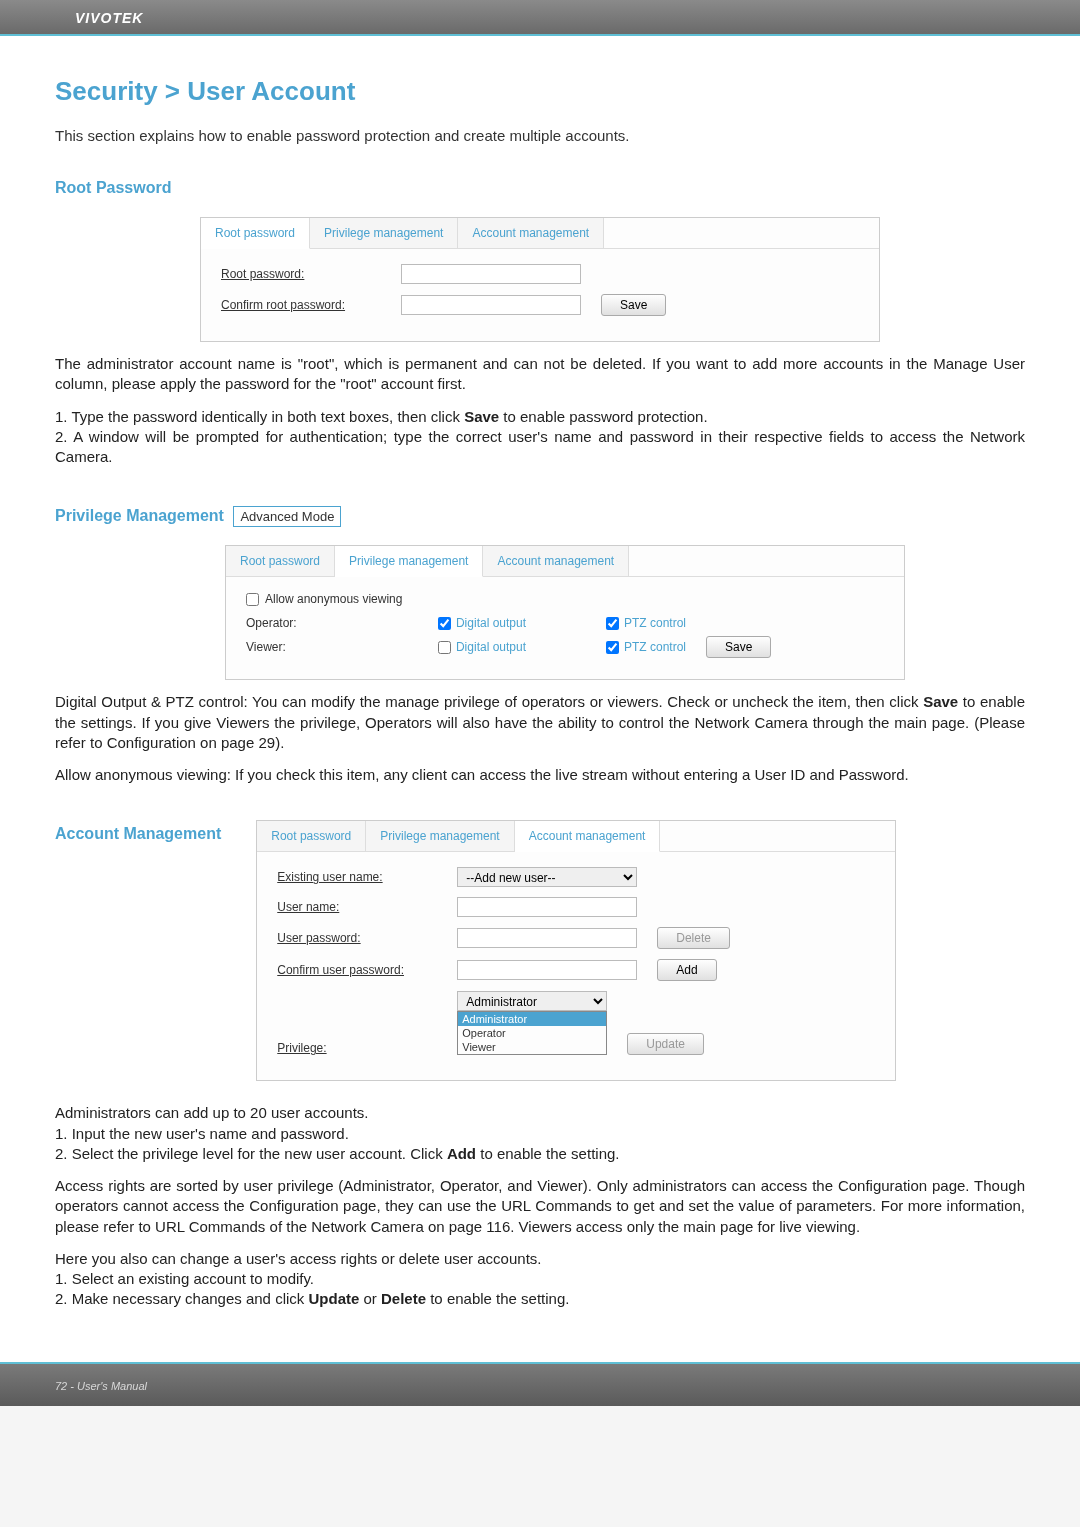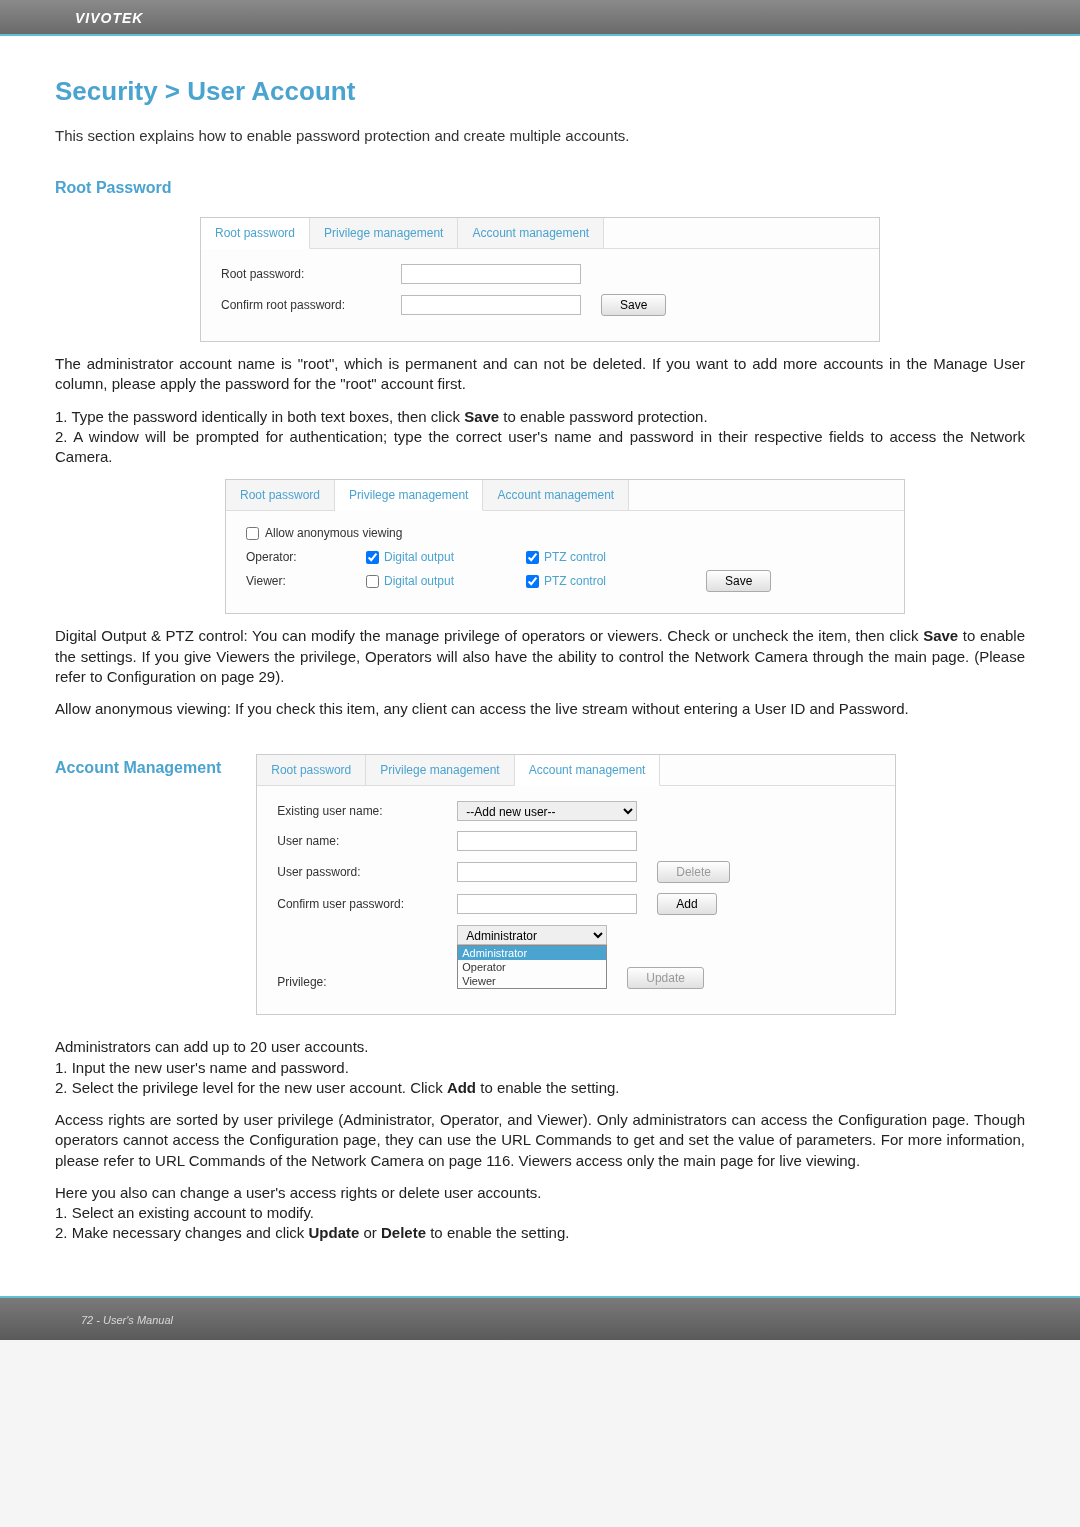--- a/index.html
+++ b/index.html
@@ -10,39 +10,39 @@
     .page-title { color: #4ba3d0; font-size: 26px; font-weight: bold; margin-bottom: 20px; }
     .intro-text { font-size: 15px; color: #333; margin-bottom: 20px; }
     .section-title { color: #4ba3d0; font-size: 16px; font-weight: bold; margin: 15px 0 10px 0; display: inline-block; }
     .adv-mode { border: 1px solid #4ba3d0; color: #333; padding: 2px 6px; font-size: 13px; margin-left: 5px; display: inline-block; }
     .panel { border: 1px solid #ccc; margin: 10px auto; background: #fdfdfd; width: 680px; }
     .tabs { display: flex; border-bottom: 1px solid #ddd; }
     .tab { padding: 8px 14px; font-size: 12px; color: #4ba3d0; background: #f5f5f5; border-right: 1px solid #ddd; cursor: pointer; }
     .tab.active { background: white; border-bottom: 1px solid white; margin-bottom: -1px; }
     .panel-body { padding: 15px 20px; }
     .form-row { display: flex; align-items: center; margin-bottom: 10px; font-size: 12px; color: #333; }
-    .form-row label { width: 180px; }
+    .form-row label { width: 180px; text-decoration: underline; }
     .form-row input[type="text"], .form-row input[type="password"], .form-row select { border: 1px solid #bbb; padding: 2px 4px; font-size: 12px; width: 180px; height: 20px; }
     .btn { background: linear-gradient(to bottom, #fefefe, #e0e0e0); border: 1px solid #aaa; padding: 3px 18px; font-size: 12px; border-radius: 3px; cursor: pointer; margin-left: 20px; }
     .btn.disabled { color: #999; }
     .body-text { font-size: 15px; color: #222; text-align: justify; margin: 12px 0; line-height: 1.35; }
     .body-text .under { }
     .body-text strong { font-weight: bold; }
     .priv-row { display: flex; align-items: center; font-size: 12px; color: #4ba3d0; margin: 6px 0; }
     .priv-row .col1 { width: 120px; color: #333; }
-    .priv-row .chk { display: flex; align-items: center; width: 160px; }
+    .priv-row .chk { display: flex; align-items: center; width: 160px; justify-content: flex-end; }
     .priv-row input[type="checkbox"] { margin-right: 5px; }
     .anon-row { font-size: 12px; color: #333; margin-bottom: 10px; display: flex; align-items: center; }
     .anon-row input { margin-right: 6px; }
     .account-panel { display: flex; align-items: flex-start; }
     .account-panel .section-title { margin-right: 20px; }
     .dropdown-open { border: 1px solid #888; font-size: 11px; width: 150px; }
     .dropdown-open div { padding: 1px 4px; }
     .dropdown-open .selected { background: #4ba3d0; color: white; }
-    .footer-bar { background: linear-gradient(to bottom, #7a7a7a, #5a5a5a); padding: 12px 81px; border-top: 2px solid #5fbfd5; }
+    .footer-bar { background: linear-gradient(to bottom, #7a7a7a, #5a5a5a); padding: 12px 55px; border-top: 2px solid #5fbfd5; }
     .footer-text { color: #d8d8d8; font-size: 11px; font-style: italic; }
     .panel-wide { width: 640px; margin-left: 0; }
     ol.numlist { list-style: none; }
   </style>
 </head>
 <body>
 
 <div class="header-bar">
   <div class="brand">VIVOTEK</div>
 </div>
@@ -78,20 +78,24 @@
     <span>The administrator account name is "root", which is permanent and can not be deleted. If you want to add more accounts in the Manage User column, please apply the password for the "root" account first.</span>
   </div>
   <div class="body-text">
     <ol class="numlist">
       <li><span>1. Type the password identically in both text boxes, then click </span><strong>Save</strong><span> to enable password protection.</span></li>
       <li>2. A window will be prompted for authentication; type the correct user's name and password in their respective fields to access the Network Camera.</li>
     </ol>
   </div>
 
   
+  <div style="margin-top:25px;">
+    <span class="section-title">Privilege Management</span>
+    <span class="adv-mode">Advanced Mode</span>
+  </div>
 
   <div class="panel" style="margin-left:170px; width:680px;">
     <div class="tabs">
       <div class="tab">Root password</div>
       <div class="tab active">Privilege management</div>
       <div class="tab">Account management</div>
     </div>
     <div class="panel-body">
       <div class="anon-row">
         <input type="checkbox" style="">

